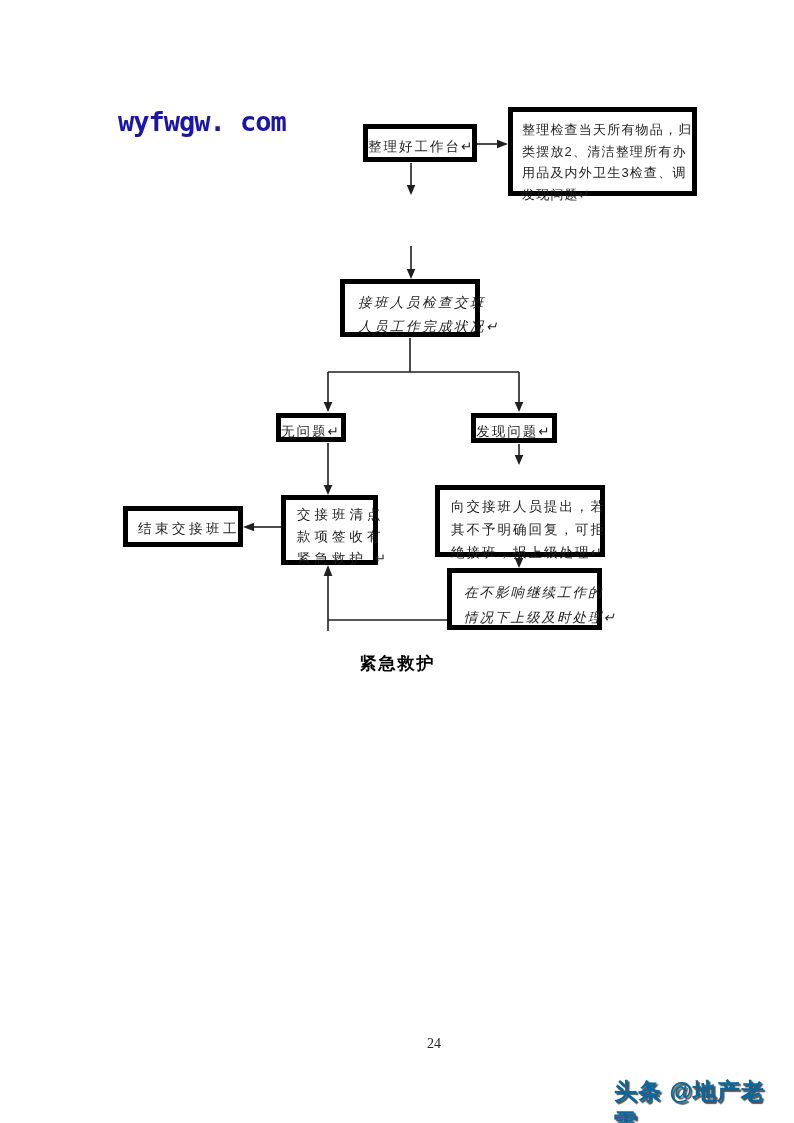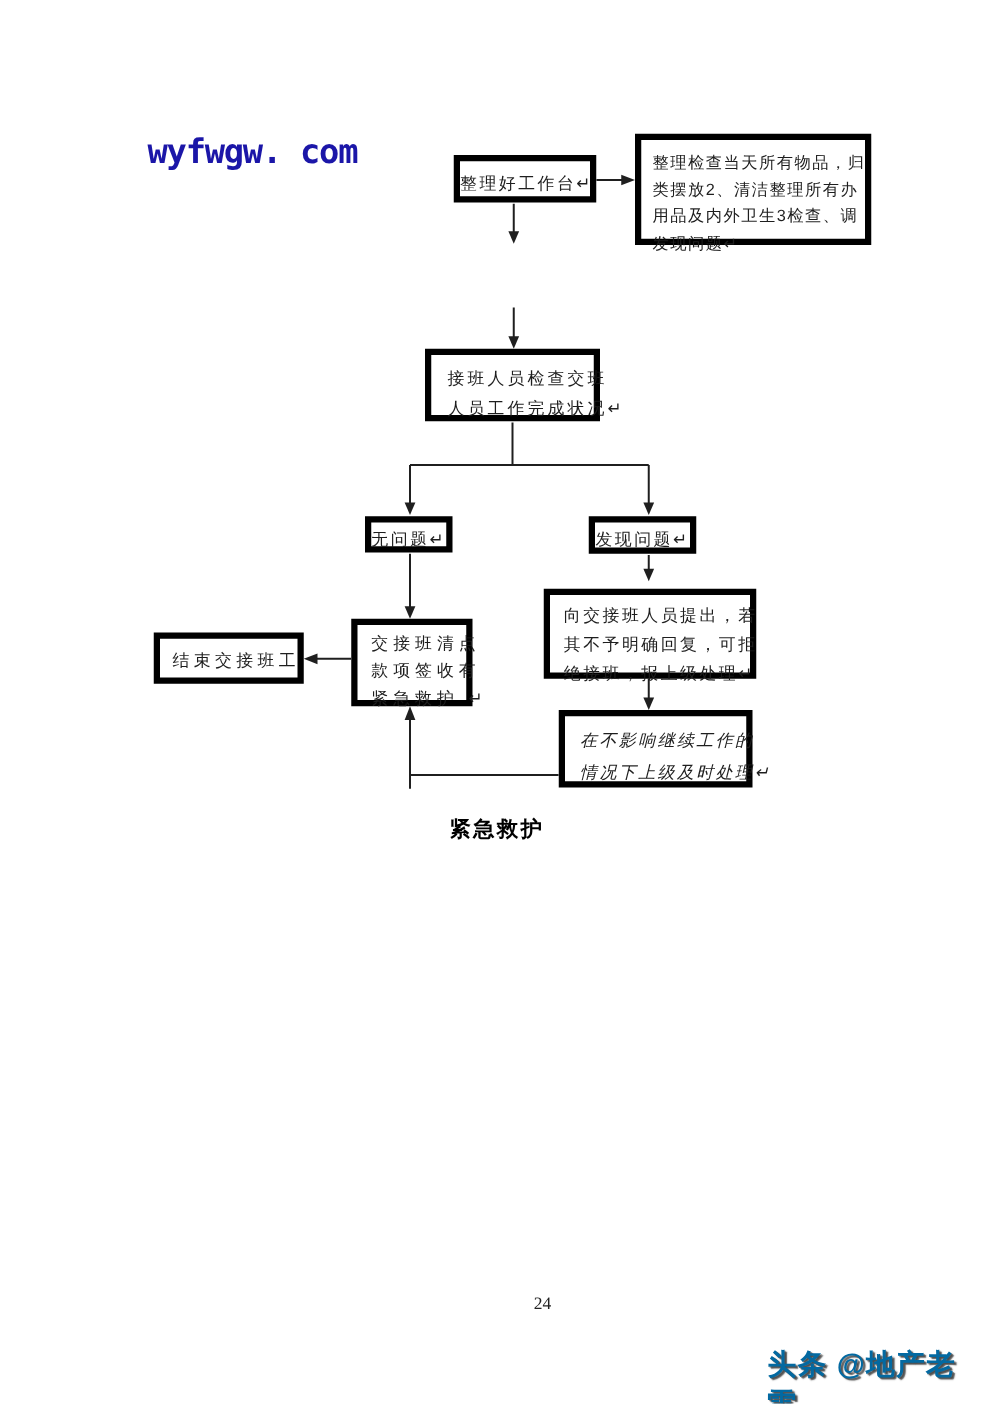--- a/index.html
+++ b/index.html
@@ -75,45 +75,45 @@
   </div>
 
   <div class="node n2" style="left:508px;top:107px;width:189px;height:89px;">
     <div class="ln">整理检查当天所有物品，归</div>
     <div class="ln">类摆放2、清洁整理所有办</div>
     <div class="ln">用品及内外卫生3检查、调</div>
     <div class="ln">发现问题↵</div>
   </div>
 
 
-  <div class="node n4" style="left:340px;top:279px;width:140px;height:58px;">
+  <div class="node n4" style="left:340px;top:279px;width:140px;height:58px;font-style:italic;">
     <div class="ln">接班人员检查交班</div>
     <div class="ln">人员工作完成状况↵</div>
   </div>
 
-  <div class="node n5" style="left:292px;top:413px;width:70px;height:29px;">
+  <div class="node n5" style="left:276px;top:413px;width:70px;height:29px;">
     <div class="ln">无问题↵</div>
   </div>
 
   <div class="node n6" style="left:471px;top:413px;width:86px;height:30px;">
     <div class="ln">发现问题↵</div>
   </div>
 
   <div class="node n7" style="left:281px;top:495px;width:97px;height:70px;">
     <div class="ln">交接班清点</div>
     <div class="ln">款项签收有</div>
     <div class="ln">紧急救护 ↵</div>
   </div>
 
   <div class="node n8" style="left:123px;top:506px;width:120px;height:41px;">
     <div class="ln">结束交接班工</div>
     <div class="ln">作</div>
   </div>
 
-  <div class="node n9" style="left:435px;top:471px;width:170px;height:72px;">
+  <div class="node n9" style="left:435px;top:485px;width:170px;height:72px;">
     <div class="ln">向交接班人员提出，若</div>
     <div class="ln">其不予明确回复，可拒</div>
     <div class="ln">绝接班，报上级处理↵</div>
   </div>
 
   <div class="node n10" style="left:447px;top:568px;width:155px;height:62px;">
     <div class="ln">在不影响继续工作的</div>
     <div class="ln">情况下上级及时处理↵</div>
   </div>
 

